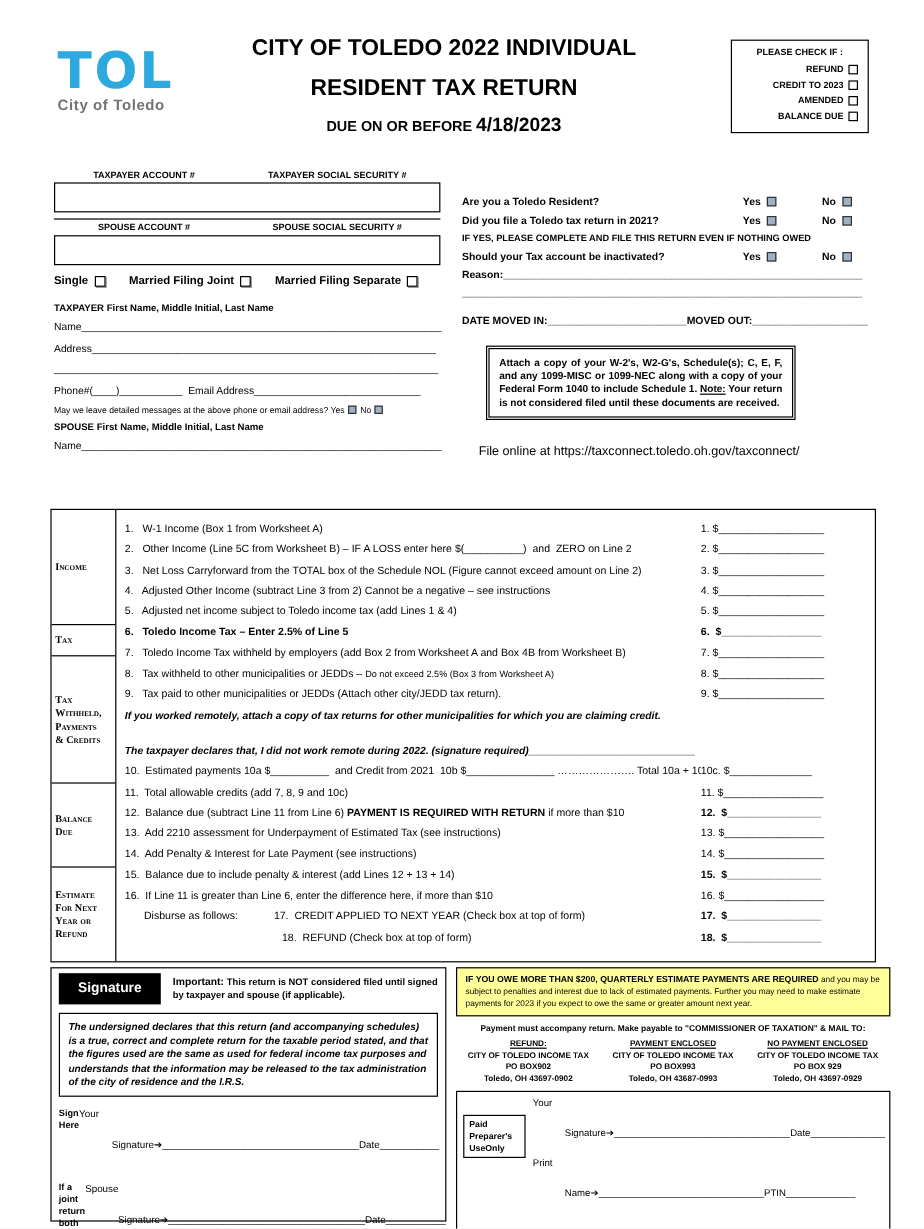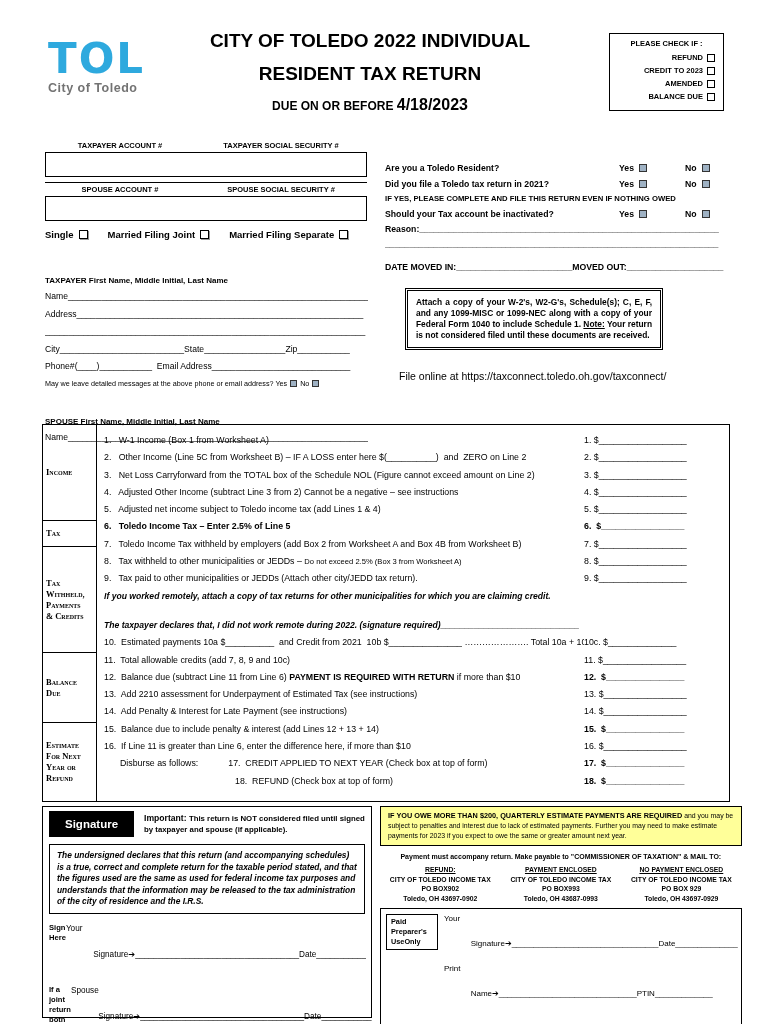--- a/index.html
+++ b/index.html
@@ -39,21 +39,21 @@
   .qa { position:absolute; left:385px; top:160px; width:344px; font-size:8.7px; font-weight:700; }
   .q-row { display:flex; line-height:16px; align-items:center; }
   .ql { flex:1; }
   .opt { width:66px; display:flex; gap:5px; align-items:center; }
   .opt.no { width:44px; }
   .ifyes { font-size:7.7px; line-height:14px; }
   .rsn { line-height:15px; white-space:pre; overflow:hidden; }
 
   
   .tp { position:absolute; left:45px; top:250px; width:323px; font-size:8.6px; }
-  .tp-h { font-size:8px; font-weight:700; line-height:14px;margin-top:24px; }
+  .tp-h { font-size:8px; font-weight:700; line-height:14px; }
   .tp-row { line-height:17.5px; white-space:pre; overflow:hidden; }
   .msg { font-size:7.2px; line-height:15px; display:flex; gap:3px; align-items:center; }
   .msg .cb { width:7px; height:7px; }
 
   
   .ri { position:absolute; left:385px; top:262px; width:344px; }
   .moved { font-size:8.7px; font-weight:700; white-space:pre; overflow:hidden; }
   .attach { margin:16px 0 0 20px; width:258px; border:3px double #000; padding:6px 8px; font-size:8.4px; font-weight:700; text-align:justify; line-height:1.32; }
   .note-u { text-decoration:underline; }
   .file-online { margin-top:20px; margin-left:14px; font-size:10.5px; }
@@ -95,21 +95,21 @@
 
   .sig-right { flex:1; display:flex; flex-direction:column; gap:5px; }
   .warn { background:#FFFF99; border:1.2px solid #000; padding:4px 7px; font-size:6.9px; line-height:10px; }
   .w1 { font-weight:700; font-size:7.3px; }
   .paybox { font-size:6.8px; text-align:center; line-height:9px; padding:1px 0 0; }
   .pay-instr { font-weight:700; margin-bottom:4px; font-size:7px; }
   .mailcols { display:flex; font-weight:700; }
   .mailcol { flex:1; line-height:9.5px; }
   .mh { text-decoration:underline; }
   .prep { border:1.2px solid #000; flex:1; display:flex; padding:3px; gap:6px; }
-  .prep-label { align-self:flex-start; border:1px solid #000; margin:2px 0 0 2px; padding:2px 4px; width:52px;
+  .prep-label { align-self:flex-start; border:1px solid #000; margin:16px 0 0 2px; padding:2px 4px; width:52px;
                 font-size:7.3px; font-weight:700; white-space:pre-line; line-height:10px; }
   .prep-fields { flex:1; font-size:8px; padding-top:1px; }
   .pline { white-space:pre; overflow:hidden; line-height:12.5px; }
   .pline.ph { margin-top:6px; }
 </style>
 </head>
 <body>
 
 <div class="page">
 
@@ -208,21 +208,20 @@
     </div>
     <div class="rsn">Reason:______________________________________________________________</div>
     <div class="rsn">_____________________________________________________________________</div>
   </div>
 
   <div class="tp">
     <div class="tp-h">TAXPAYER  First Name, Middle Initial, Last Name</div>
     <div class="tp-row">Name_______________________________________________________________</div>
     <div class="tp-row">Address____________________________________________________________</div>
     <div class="tp-row">___________________________________________________________________</div>
-    <div class="tp-row">City__________________________State_________________Zip___________</div>
     <div class="tp-row">Phone#(____)___________  Email Address_____________________________</div>
     <div class="msg">
       <span>May we leave detailed messages at the above phone or email address? Yes</span>
         <span class="cb cbf"></span>
       <span>No</span>
         <span class="cb cbf"></span>
     </div>
     <div class="tp-h">SPOUSE First Name, Middle Initial, Last Name</div>
     <div class="tp-row">Name_______________________________________________________________</div>
   </div>

